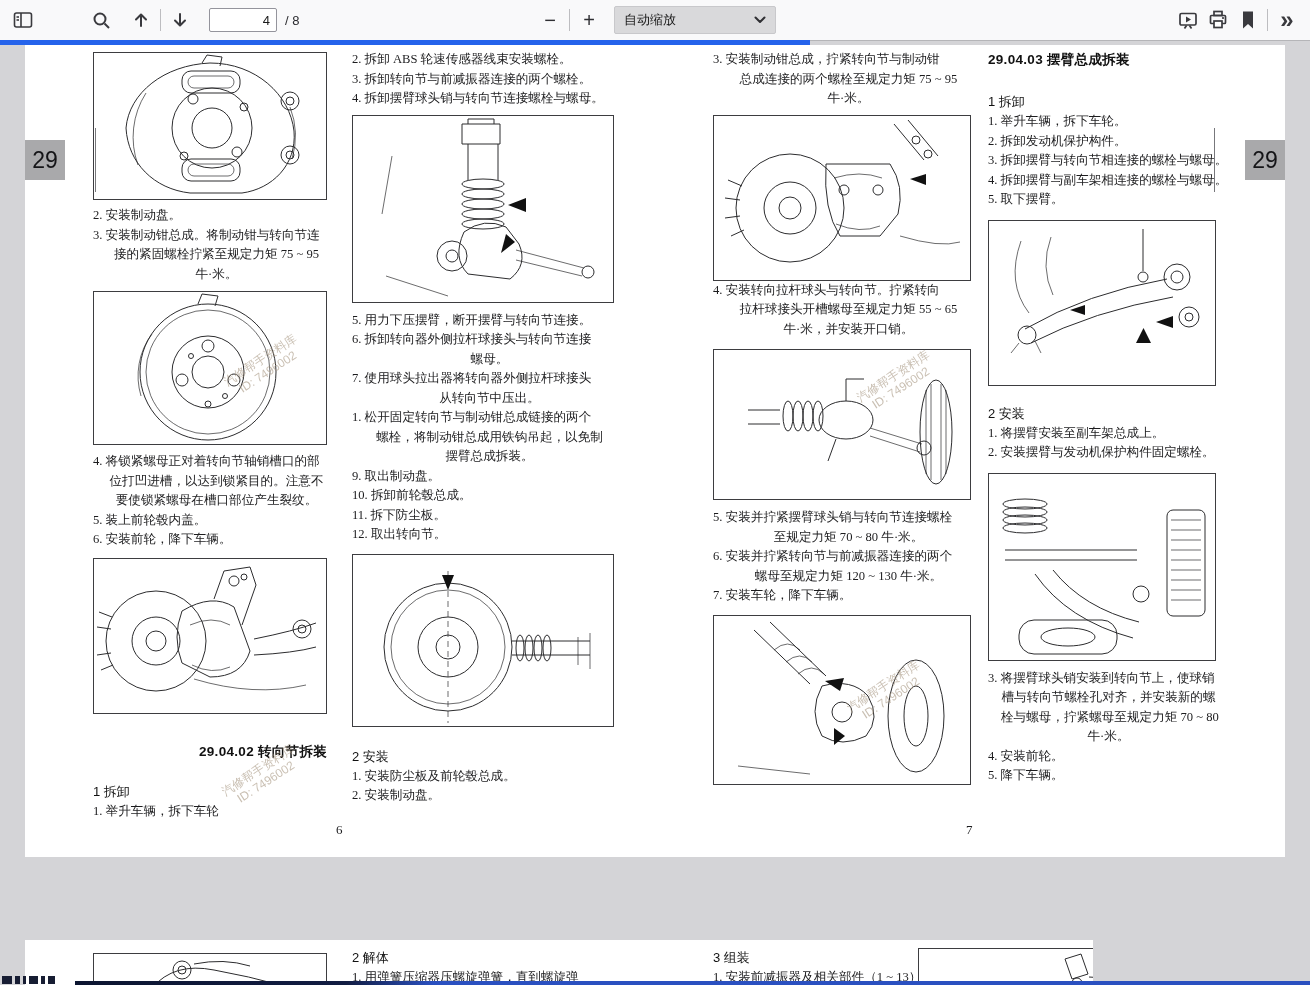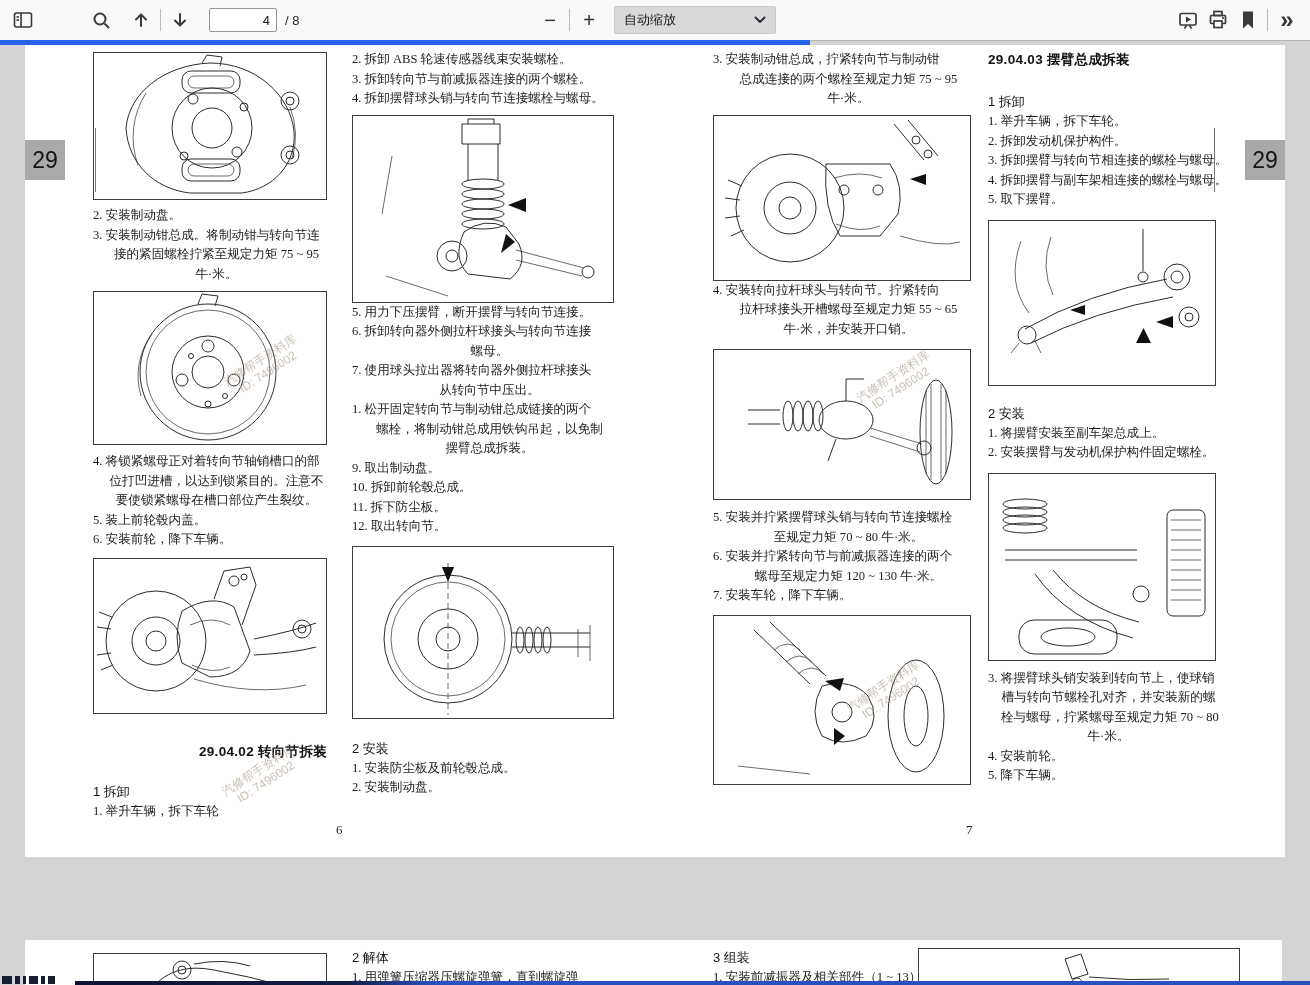--- a/index.html
+++ b/index.html
@@ -20,21 +20,21 @@
   .pmbtn{font-size:20px;color:#2f2f33;width:30px;height:30px;display:flex;align-items:center;
          justify-content:center;cursor:pointer;}
   #zoomselect{width:160px;height:26px;background:#d9d9db;border:1px solid #c8c8cb;border-radius:2px;
               margin-left:10px;display:flex;align-items:center;cursor:pointer;}
   #zoomselect .lbl{font-size:13px;color:#1a1a1a;padding-left:9px;flex:1;}
   #rightgroup{position:absolute;right:8px;top:0;height:40px;display:flex;align-items:center;}
   #progress{position:absolute;left:0;top:40px;width:810px;height:5px;background:#2563eb;}
   
   .spread{position:absolute;background:#ffffff;}
   #spread1{left:25px;top:45px;width:1260px;height:812px;}
-  #spread2{left:25px;top:940px;width:1257px;height:45px;overflow:hidden;}
+  #spread2{left:25px;top:940px;width:1052px;height:45px;overflow:hidden;padding-left:16px;}
   .col{position:absolute;}
   .ln{font-family:"Liberation Serif","DejaVu Serif",serif;font-size:12.6px;line-height:19.5px;
       color:#1c1c1e;white-space:nowrap;}
   .ind{padding-left:13px;text-align:center;}
   .hd{font-size:13.5px;font-weight:bold;color:#111;line-height:20px;white-space:nowrap;
       font-family:"Liberation Sans","DejaVu Sans",sans-serif;letter-spacing:.3px;}
   .shd{font-size:13px;font-weight:normal;color:#111;line-height:20px;white-space:nowrap;
       font-family:"Liberation Sans","DejaVu Sans",sans-serif;}
   .fig{border:1px solid #3d3d40;background:#fff;box-sizing:border-box;}
   .fig svg{width:100%;height:100%;display:block;}
@@ -228,21 +228,21 @@
       <path d="M98 116 q-12 26 4 42 l42 5 q18 -14 9 -35 l-13 -17 q-22 -10 -42 5 Z"></path>
       <circle cx="86" cy="140" r="15"></circle>
             <circle cx="86" cy="140" r="6"></circle>
       <path d="M150 134 l68 18 M150 144 l66 16" class="thin"></path>
             <circle cx="222" cy="156" r="6"></circle>
       <path d="M26 40 l-10 58 M20 160 l62 20" class="thin"></path>
       <path d="M160 82 l-18 7 l18 7 z" class="bk"></path>
       <path d="M140 118 l-5 19 l14 -11 z" class="bk"></path>
     </svg>
         </div>
-        <div class="ln" style="">5. 用力下压摆臂，断开摆臂与转向节连接。</div>
+        <div class="ln" style="margin-top: 8px;">5. 用力下压摆臂，断开摆臂与转向节连接。</div>
         <div class="ln">6. 拆卸转向器外侧拉杆球接头与转向节连接</div>
         <div class="ln ind">螺母。</div>
         <div class="ln">7. 使用球头拉出器将转向器外侧拉杆球接头</div>
         <div class="ln ind">从转向节中压出。</div>
         <div class="ln">1. 松开固定转向节与制动钳总成链接的两个</div>
         <div class="ln ind">螺栓，将制动钳总成用铁钩吊起，以免制</div>
         <div class="ln ind">摆臂总成拆装。</div>
         <div class="ln">9. 取出制动盘。</div>
         <div class="ln">10. 拆卸前轮毂总成。</div>
         <div class="ln">11. 拆下防尘板。</div>

